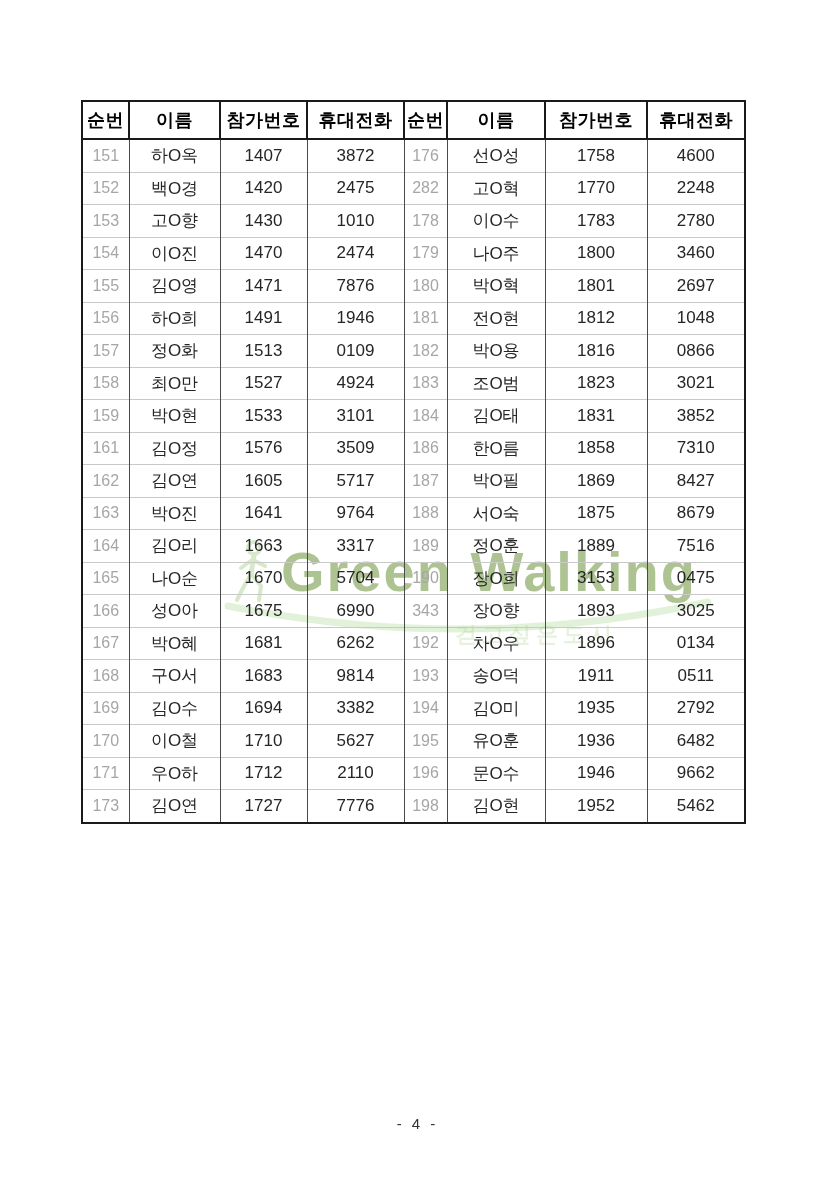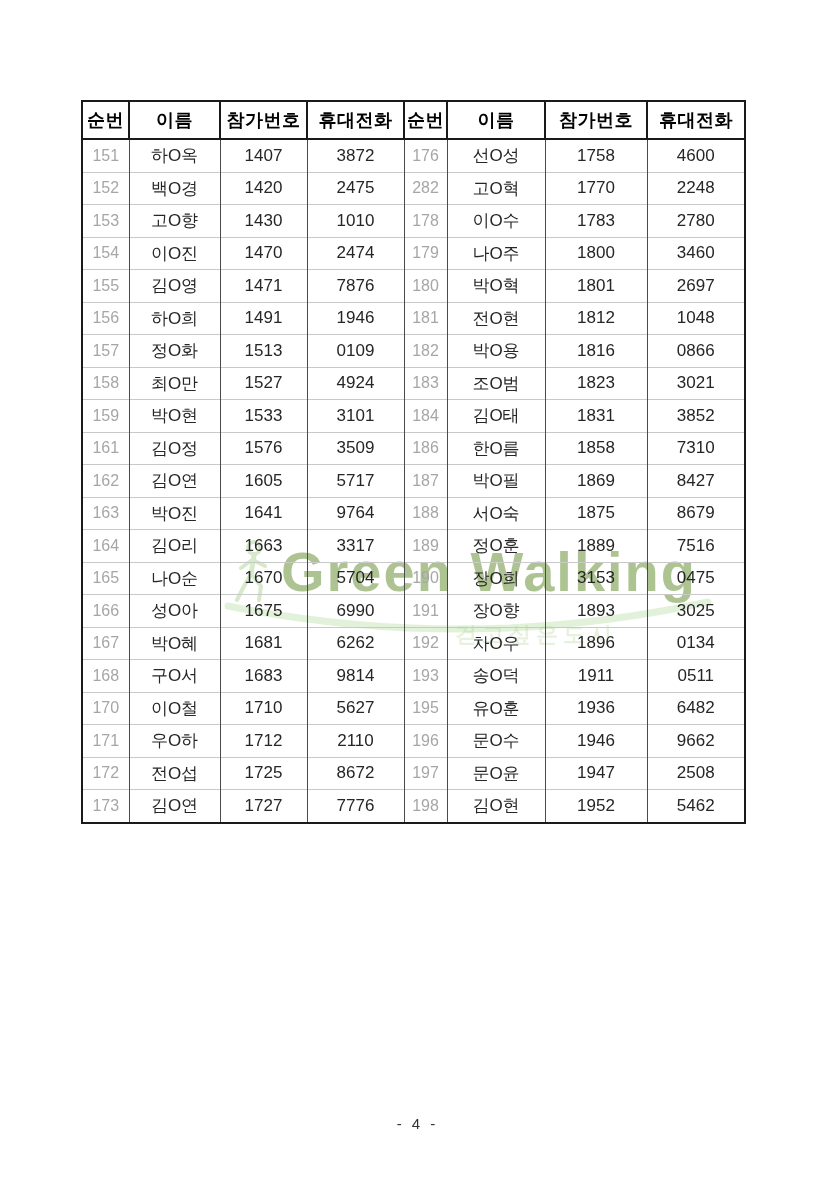--- a/index.html
+++ b/index.html
@@ -287,21 +287,21 @@
           <td class="rownum">190</td>
           <td>장O희</td>
           <td>3153</td>
           <td>0475</td>
         </tr>
         <tr>
           <td class="rownum">166</td>
           <td>성O아</td>
           <td>1675</td>
           <td>6990</td>
-          <td class="rownum">191</td>
+          <td class="rownum">343</td>
           <td>장O향</td>
           <td>1893</td>
           <td>3025</td>
         </tr>
         <tr>
           <td class="rownum">167</td>
           <td>박O혜</td>
           <td>1681</td>
           <td>6262</td>
           <td class="rownum">192</td>
@@ -313,50 +313,50 @@
           <td class="rownum">168</td>
           <td>구O서</td>
           <td>1683</td>
           <td>9814</td>
           <td class="rownum">193</td>
           <td>송O덕</td>
           <td>1911</td>
           <td>0511</td>
         </tr>
         <tr>
+          <td class="rownum">169</td>
+          <td>김O수</td>
+          <td>1694</td>
+          <td>3382</td>
+          <td class="rownum">194</td>
+          <td>김O미</td>
+          <td>1935</td>
+          <td>2792</td>
+        </tr>
+        <tr>
           <td class="rownum">170</td>
           <td>이O철</td>
           <td>1710</td>
           <td>5627</td>
           <td class="rownum">195</td>
           <td>유O훈</td>
           <td>1936</td>
           <td>6482</td>
         </tr>
         <tr>
           <td class="rownum">171</td>
           <td>우O하</td>
           <td>1712</td>
           <td>2110</td>
           <td class="rownum">196</td>
           <td>문O수</td>
           <td>1946</td>
           <td>9662</td>
         </tr>
         <tr>
-          <td class="rownum">172</td>
-          <td>전O섭</td>
-          <td>1725</td>
-          <td>8672</td>
-          <td class="rownum">197</td>
-          <td>문O윤</td>
-          <td>1947</td>
-          <td>2508</td>
-        </tr>
-        <tr>
           <td class="rownum">173</td>
           <td>김O연</td>
           <td>1727</td>
           <td>7776</td>
           <td class="rownum">198</td>
           <td>김O현</td>
           <td>1952</td>
           <td>5462</td>
         </tr>
       </tbody>

